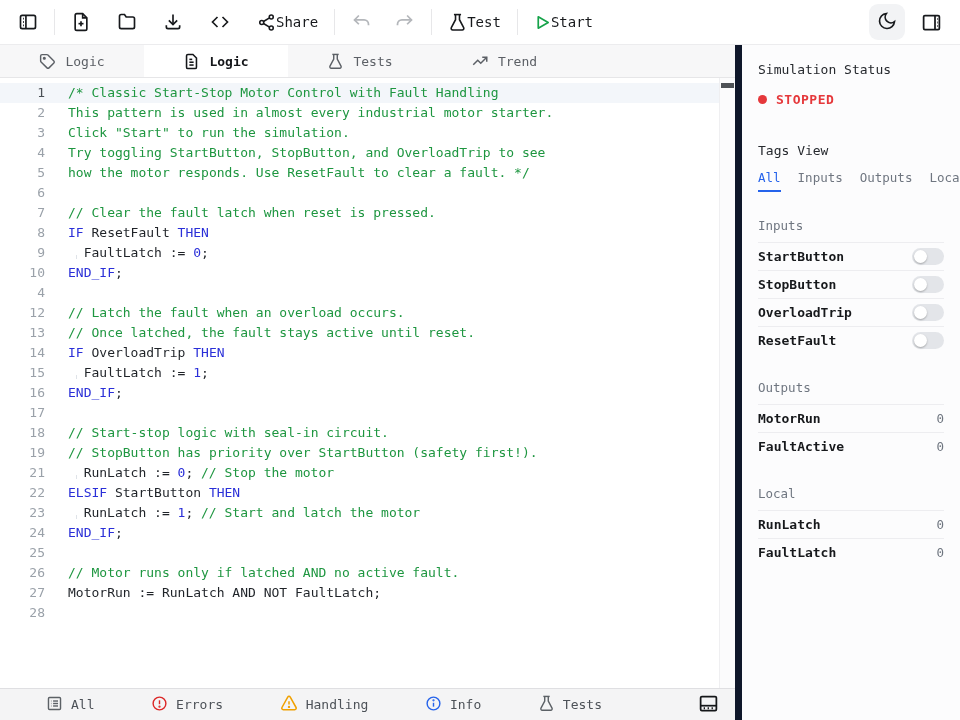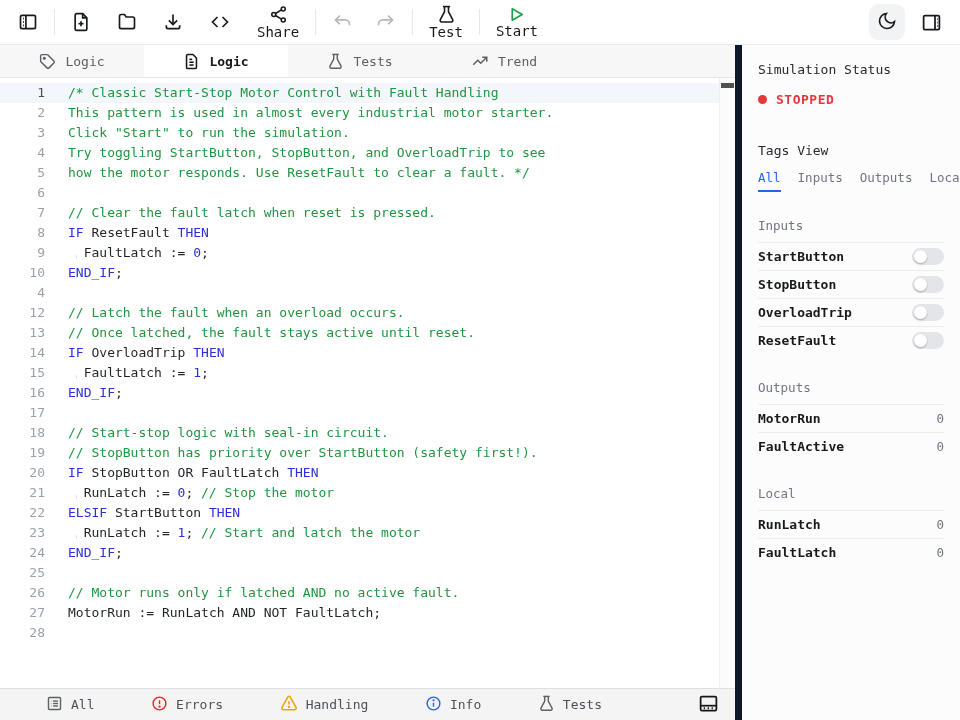--- a/index.html
+++ b/index.html
@@ -4,21 +4,21 @@
 <style>
   * { margin:0; padding:0; box-sizing:border-box; }
   html,body { width:960px; height:720px; overflow:hidden; background:#fff;
     font-family:"DejaVu Sans Mono", monospace; }
   .app { width:960px; height:720px; display:flex; flex-direction:column; background:#fff; }
 
   
   .toolbar { height:45px; display:flex; align-items:center; padding:0 14px; background:#fff;
     border-bottom:1px solid #ececee; flex:0 0 45px; }
   .tb-btn { display:flex; align-items:center; border:none; background:transparent;
-    color:#17191c; font-family:inherit; font-size:14px; padding:4px; cursor:pointer;flex-direction:column; }
+    color:#17191c; font-family:inherit; font-size:14px; padding:4px; cursor:pointer; }
   .tb-btn svg { display:block; }
   .tb-group { display:flex; align-items:center; gap:18px; }
   .tb-sep { width:1px; height:26px; background:#e7e7e9; margin:0 12px; }
   .tb-muted { color:#b4b7bb; }
   .tb-right { margin-left:auto; display:flex; align-items:center; gap:12px; }
   .moon-btn { background:#f2f3f5; border-radius:9px; width:36px; height:36px;
     display:flex; align-items:center; justify-content:center; border:none; cursor:pointer; color:#17191c; }
 
   
   .body-row { flex:1; display:flex; min-height:0; }
@@ -314,24 +314,20 @@
     <span class="ln">17</span>
     <span class="code-text"></span>
   </div>
           <div class="code-line">
     <span class="ln">18</span>
     <span class="code-text"><span class="seg-c">// Start-stop logic with seal-in circuit.</span></span>
   </div>
           <div class="code-line">
     <span class="ln">19</span>
     <span class="code-text"><span class="seg-c">// StopButton has priority over StartButton (safety first!).</span></span>
-  </div>
-          <div class="code-line">
-    <span class="ln">20</span>
-    <span class="code-text"><span class="seg-k">IF</span><span class="seg-p"> StopButton OR FaultLatch </span><span class="seg-k">THEN</span></span>
   </div>
           <div class="code-line">
     <span class="ln">21</span>
     <span class="code-text"><span class="seg-i"></span><span class="seg-p">RunLatch := </span><span class="seg-n">0</span><span class="seg-p">; </span><span class="seg-c">// Stop the motor</span></span>
   </div>
           <div class="code-line">
     <span class="ln">22</span>
     <span class="code-text"><span class="seg-k">ELSIF</span><span class="seg-p"> StartButton </span><span class="seg-k">THEN</span></span>
   </div>
           <div class="code-line">

